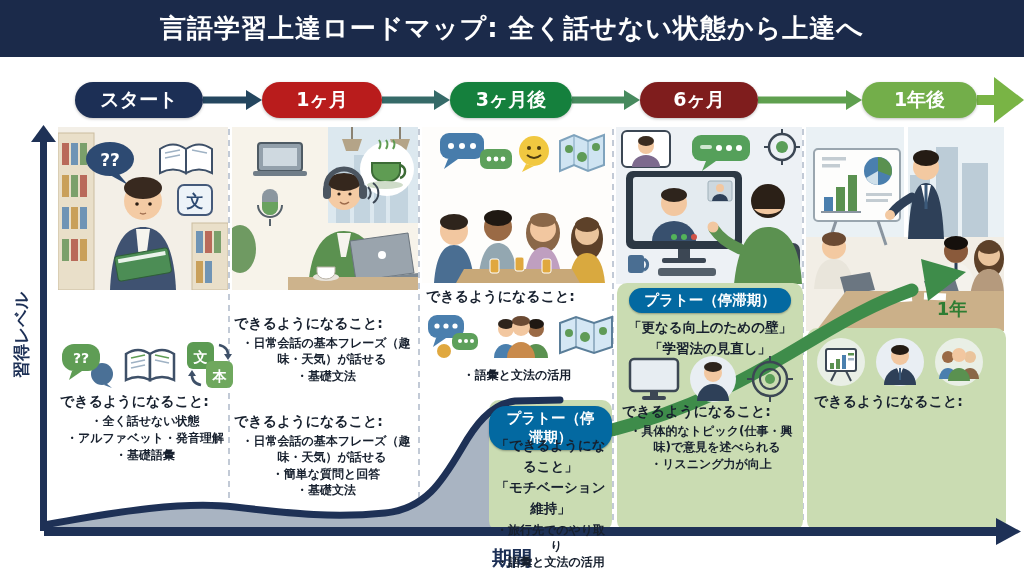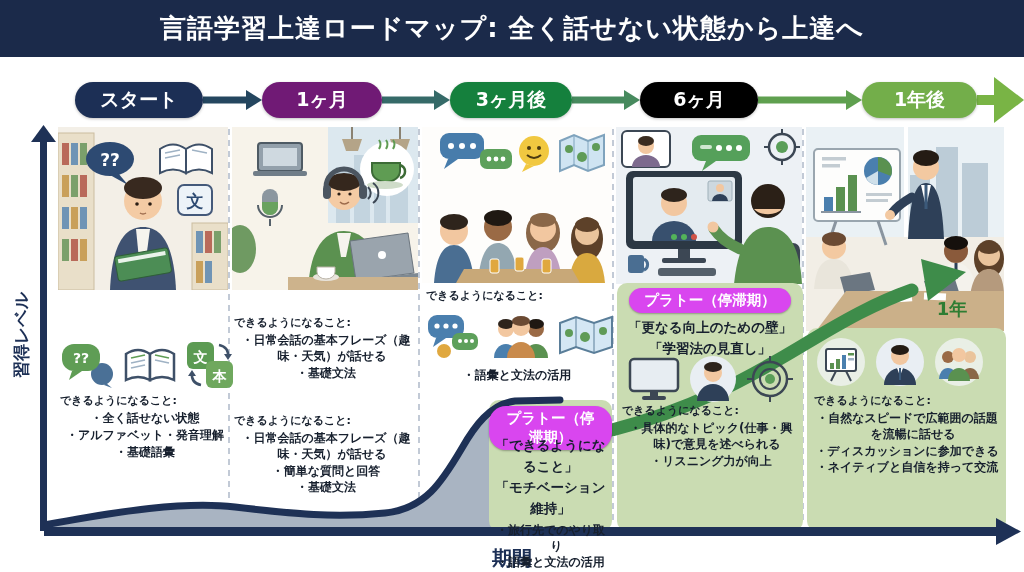--- a/index.html
+++ b/index.html
@@ -10,40 +10,40 @@
   .titlebar{position:absolute;top:0;left:0;width:1024px;height:57px;background:#1b2a4a;
     display:flex;align-items:center;justify-content:center;}
   .titlebar .t{color:#ffffff;font-size:26px;font-weight:700;letter-spacing:1px;}
 
   
   .timeline{position:absolute;top:57px;left:0;width:1024px;height:68px;}
   .timeline svg{position:absolute;top:0;left:0;}
   .pill{position:absolute;top:25px;height:36px;border-radius:18px;color:#fff;font-weight:700;
     font-size:19px;display:flex;align-items:center;justify-content:center;box-shadow:0 1px 3px rgba(0,0,0,.25);}
   .pill-1{left:75px;width:128px;background:#1c2f55;}
-  .pill-2{left:262px;width:120px;background:#701a75;}
+  .pill-2{left:262px;width:120px;background:#b91c1c;}
   .pill-3{left:450px;width:122px;background:#15803d;}
-  .pill-4{left:640px;width:118px;background:#000000;}
+  .pill-4{left:640px;width:118px;background:#7f1d1d;}
   .pill-5{left:862px;width:115px;background:#73ae4a;}
 
   
   .chart{position:absolute;top:125px;left:0;width:1024px;height:447px;}
   .ill{position:absolute;top:2px;z-index:1;}
   .overlay{position:absolute;top:0;left:0;z-index:2;pointer-events:none;}
   .ylabel{position:absolute;left:-30px;top:200px;width:100px;height:20px;z-index:3;
     transform:rotate(-90deg);text-align:center;color:#1c2f55;font-weight:700;font-size:17px;}
   .xlabel{position:absolute;top:420px;left:0;width:1024px;text-align:center;z-index:3;
     color:#1c2f55;font-weight:700;font-size:20px;}
 
   .col-txt{position:absolute;z-index:3;color:#17202e;font-weight:700;}
-  .cando-h{font-size:11px;margin-bottom:3px;}
+  .cando-h{font-size:14px;margin-bottom:3px;}
   .bullets div{font-size:12px;line-height:1.32;padding-left:1em;text-indent:-1em;margin-bottom:1px;text-align:center;}
   .quotes div{font-size:13.5px;line-height:1.55;text-align:center;}
   .badge-row{position:absolute;z-index:3;text-align:center;}
-  .badge{display:inline-block;background:#d946ef;color:#fff;border-radius:17px;
+  .badge{display:inline-block;background:#0369a1;color:#fff;border-radius:17px;
     padding:3px 15px;font-size:14.5px;font-weight:700;box-shadow:0 1px 2px rgba(0,0,0,.3);}
   .icon-row{position:absolute;z-index:3;display:flex;align-items:center;gap:9px;}
 </style>
 </head>
 <body>
 
 <div class="canvas">
 
   <div class="titlebar">
     <div class="t">言語学習上達ロードマップ: 全く話せない状態から上達へ</div>
@@ -563,21 +563,16 @@
         <circle cx="14" cy="20" r="6" fill="#9a6a45"></circle>
           <path d="M5,42 a9,11 0 0 1 18,0 Z" fill="#4a7fae"></path>
         <circle cx="36" cy="20" r="6" fill="#eac49c"></circle>
           <path d="M27,42 a9,11 0 0 1 18,0 Z" fill="#8a6748"></path>
         <circle cx="25" cy="18" r="7" fill="#f2c7a0"></circle>
           <path d="M14,44 a11,13 0 0 1 22,0 Z" fill="#5a9150"></path>
       </svg>
     </div>
     <div class="col-txt" style="left:814px;top:268px;width:186px">
       <div class="cando-h">できるようになること:</div>
-      <div class="bullets">
-        <div>・自然なスピードで広範囲の話題を流暢に話せる</div>
-        <div>・ディスカッションに参加できる</div>
-        <div>・ネイティブと自信を持って交流</div>
-      </div>
     </div>
 
   </div>
 </div>
 
 </body></html>

